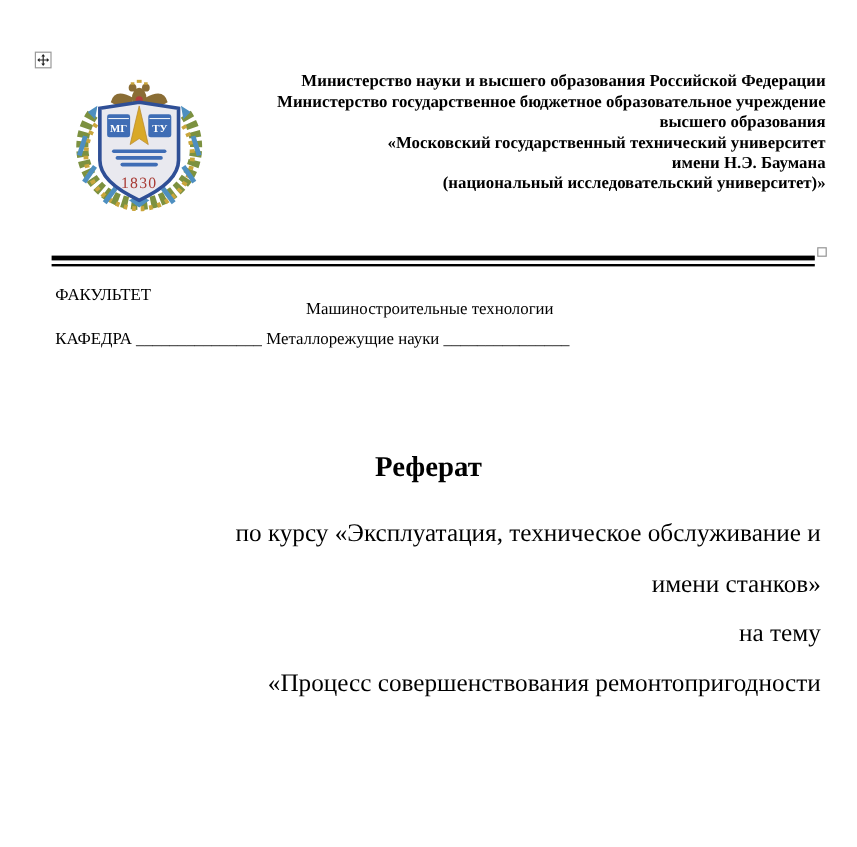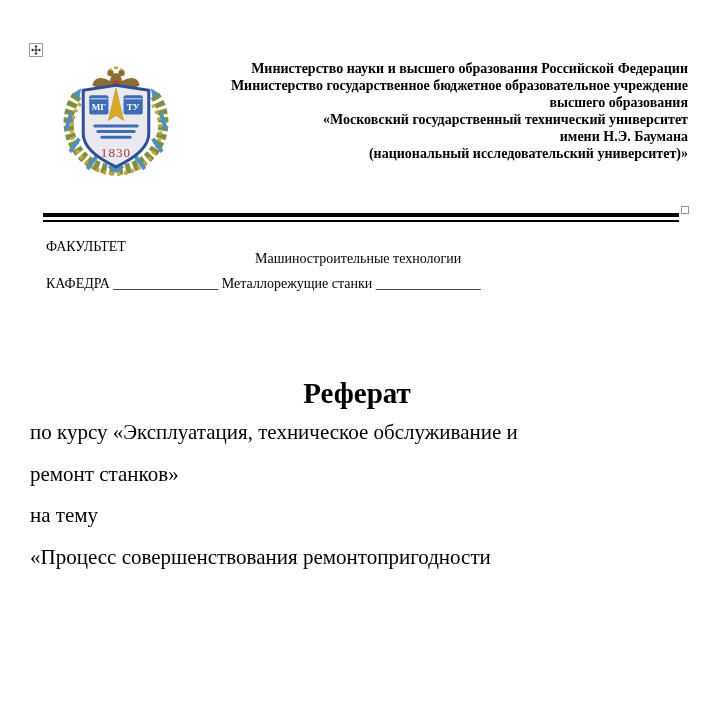--- a/index.html
+++ b/index.html
@@ -36,25 +36,25 @@
     border:1px solid #949494;background:#fff;box-sizing:border-box;
   }
   
   .form-row{position:absolute;left:46px;font-size:14px;white-space:nowrap;}
   .row-faculty{top:239px;}
   .row-department{top:276px;}
   .faculty-value{position:absolute;left:209px;top:12px;}
   
   .doc-title{
     position:absolute;left:30px;top:377px;width:654px;
-    text-align:center;font-size:29px;font-weight:bold;
+    text-align:center;font-size:24px;font-weight:bold;
   }
   .subtitle-block{
-    position:absolute;left:30px;top:412px;width:654px;
-    text-align:left;font-size:21px;line-height:41.5px;
+    position:absolute;left:30px;top:424px;width:654px;
+    text-align:right;font-size:21px;line-height:41.5px;
   }
   .subtitle-line{white-space:nowrap;}
 </style>
 </head>
 <body>
 
 <div class="page">
 
   <div class="move-handle">
     <svg width="10" height="10" viewBox="0 0 10 10">
@@ -135,26 +135,26 @@
   <div class="resize-handle"></div>
 
   <div class="form-row row-faculty">
     <span>ФАКУЛЬТЕТ</span>
     <span class="faculty-value">Машиностроительные технологии</span>
   </div>
 
   <div class="form-row row-department">
     <span>КАФЕДРА</span>
     <span>_______________</span>
-    <span> Металлорежущие станки</span>
+    <span> Металлорежущие науки</span>
     <span>_______________</span>
   </div>
 
   <div class="doc-title">Реферат</div>
 
   <div class="subtitle-block">
     <div class="subtitle-line">по курсу «Эксплуатация, техническое обслуживание и</div>
-    <div class="subtitle-line">ремонт станков»</div>
+    <div class="subtitle-line">имени станков»</div>
     <div class="subtitle-line">на тему</div>
     <div class="subtitle-line">«Процесс совершенствования ремонтопригодности</div>
   </div>
 
 </div>
 
 </body></html>

